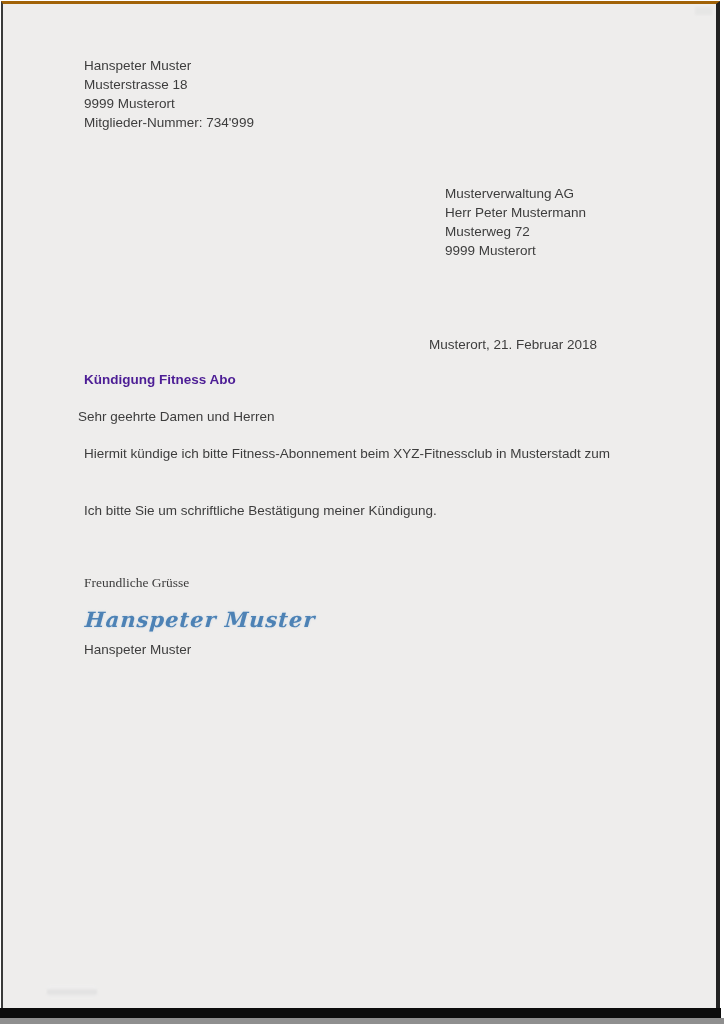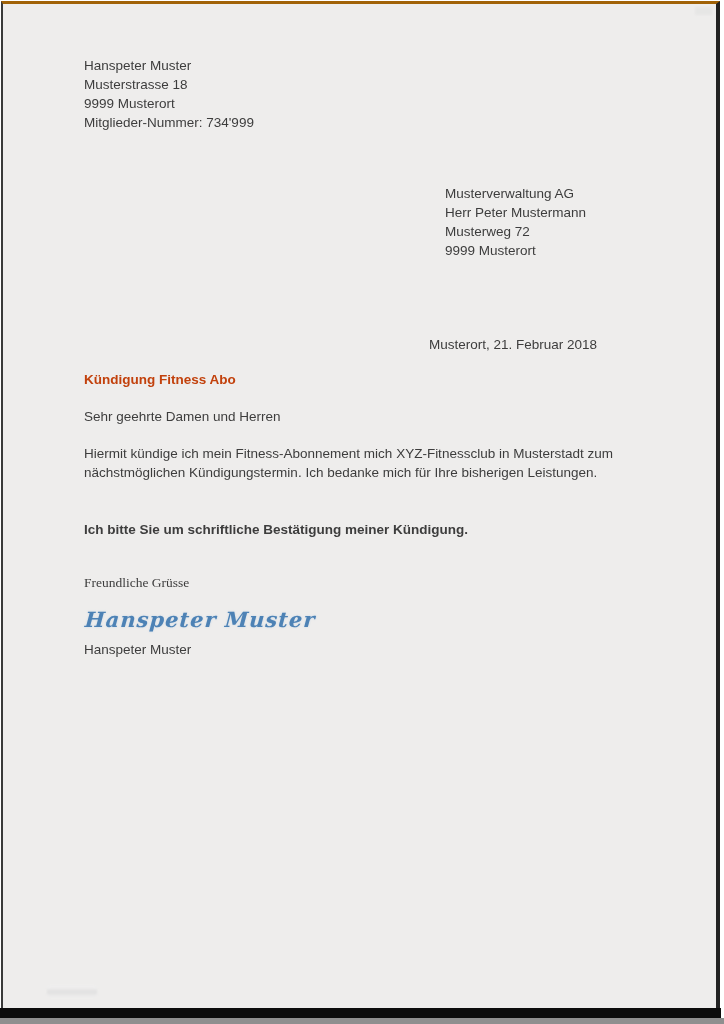--- a/index.html
+++ b/index.html
@@ -49,24 +49,24 @@
   .abs { position: absolute; }
   .txt {
     font-size: 13.5px;
     line-height: 19px;
     color: #3d3d3d;
     white-space: nowrap;
   }
   .sender-block   { left: 81px;  top: 52px;  }
   .recipient-block{ left: 442px; top: 180px; }
   .date-line      { left: 426px; top: 291px; margin-top: 40px; }
-  .subject-line   { left: 81px;  top: 366px; font-weight: bold; color: #c2410c; }
-  .salutation     { left: 81px;  top: 403px; text-align: center; }
+  .subject-line   { left: 81px;  top: 366px; font-weight: bold; color: #4c1d95; }
+  .salutation     { left: 75px;  top: 403px; text-align: center; }
   .paragraph-1    { left: 81px;  top: 440px; }
-  .paragraph-2    { left: 81px;  top: 516px; font-weight: bold; }
+  .paragraph-2    { left: 81px;  top: 497px; }
   .closing        { left: 81px;  top: 569px; font-family: Liberation Serif, serif; }
   .signature {
     left: 82px;
     top: 601px;
     font-family: "DejaVu Serif", serif;
     font-style: italic;
     font-weight: 600;
     font-size: 21px;
     line-height: 30px;
     letter-spacing: 1px;
@@ -118,22 +118,21 @@
       <div>9999 Musterort</div>
     </div>
 
     <div class="abs txt date-line">Musterort, 21. Februar 2018</div>
 
     <div class="abs txt subject-line">Kündigung Fitness Abo</div>
 
     <div class="abs txt salutation">Sehr geehrte Damen und Herren</div>
 
     <div class="abs txt paragraph-1">
-      <div>Hiermit kündige ich mein Fitness-Abonnement mich XYZ-Fitnessclub in Musterstadt zum</div>
-      <div>nächstmöglichen Kündigungstermin. Ich bedanke mich für Ihre bisherigen Leistungen.</div>
+      <div>Hiermit kündige ich bitte Fitness-Abonnement beim XYZ-Fitnessclub in Musterstadt zum</div>
     </div>
 
     <div class="abs txt paragraph-2">Ich bitte Sie um schriftliche Bestätigung meiner Kündigung.</div>
 
     <div class="abs txt closing">Freundliche Grüsse</div>
 
     <div class="abs signature">Hanspeter Muster</div>
 
     <div class="abs txt signer-name">Hanspeter Muster</div>
 

